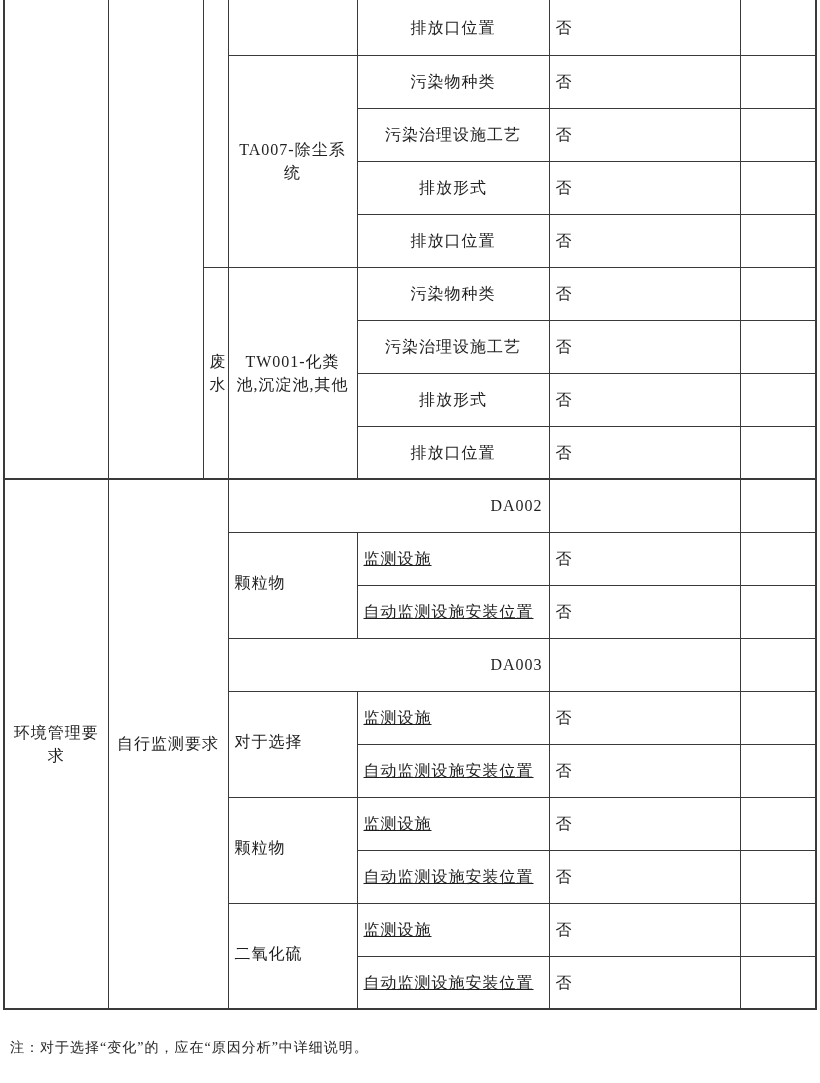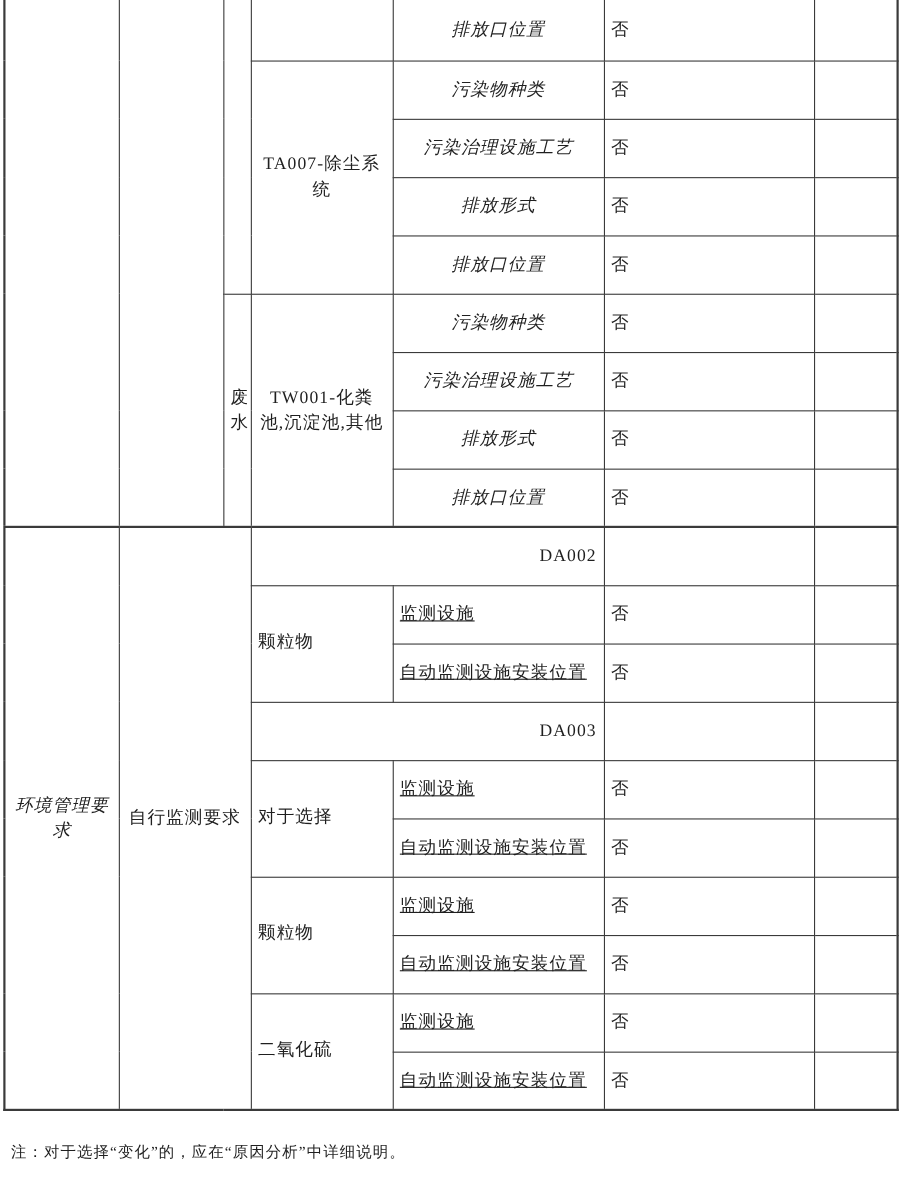--- a/index.html
+++ b/index.html
@@ -31,26 +31,26 @@
     vertical-align: middle;
     overflow: hidden;
     word-break: break-all;
   }
   tr.row { height: 53px; }
   tr.row-first { height: 55px; }
   tr.row-first td { border-top: none; }
   tr.section-start td { border-top-width: 2.5px; }
 
   td.center { text-align: center; margin-left: 40px; }
-  td.item-center { text-align: center; padding: 2px 4px; font-style: italic; }
+  td.item-center { text-align: center; padding: 2px 4px; }
   td.item-left { text-align: left; padding-left: 11px; text-decoration: underline; }
   td.status { text-align: left; padding-left: 8px; }
   td.facility { text-align: center; padding: 2px 4px; margin-top: 27px; }
   td.narrow { text-align: center; padding: 2px 2px; line-height: 1.55; }
-  td.scope { text-align: center; padding: 2px 6px; font-style: italic; }
+  td.scope { text-align: center; padding: 2px 6px; }
   td.pollutant { text-align: left; padding-left: 7px; font-family: Liberation Mono, monospace; }
   td.da-header { text-align: right; }
 
   .note {
     margin: 29px 0 0 10px;
     font-size: 14px;
     letter-spacing: 1px;
     color: #1f1f1f;
   }
 </style>

